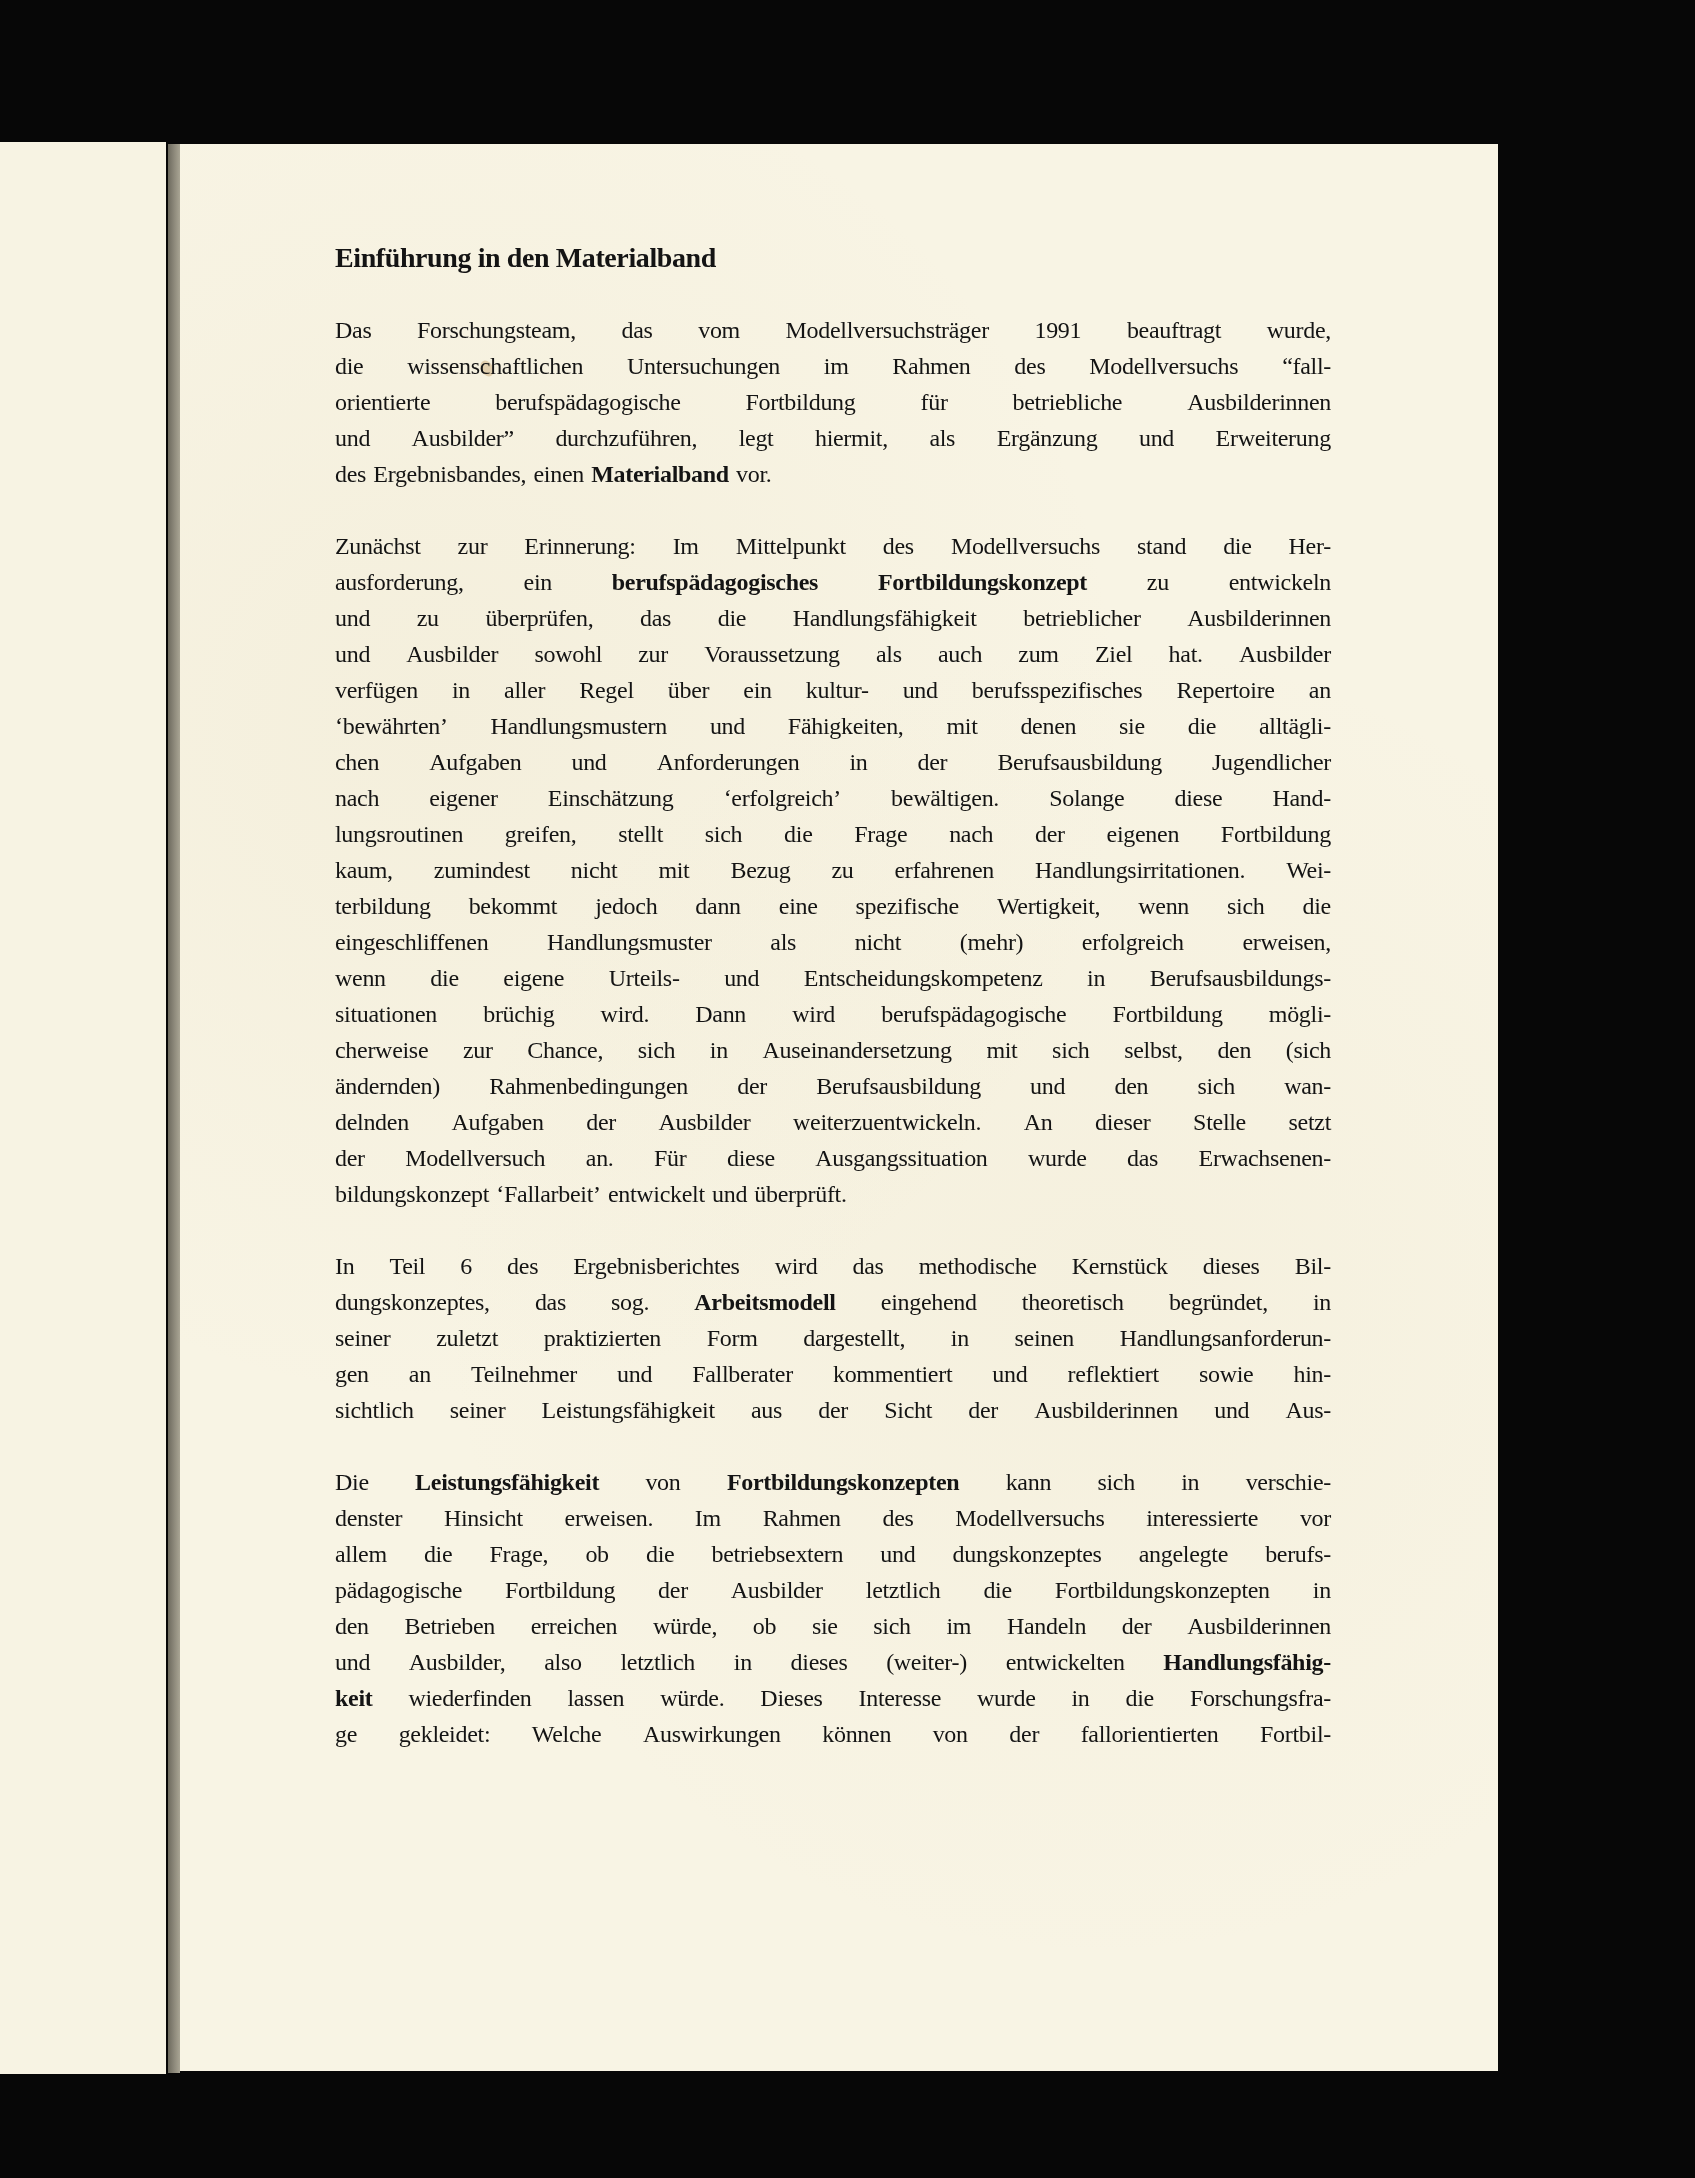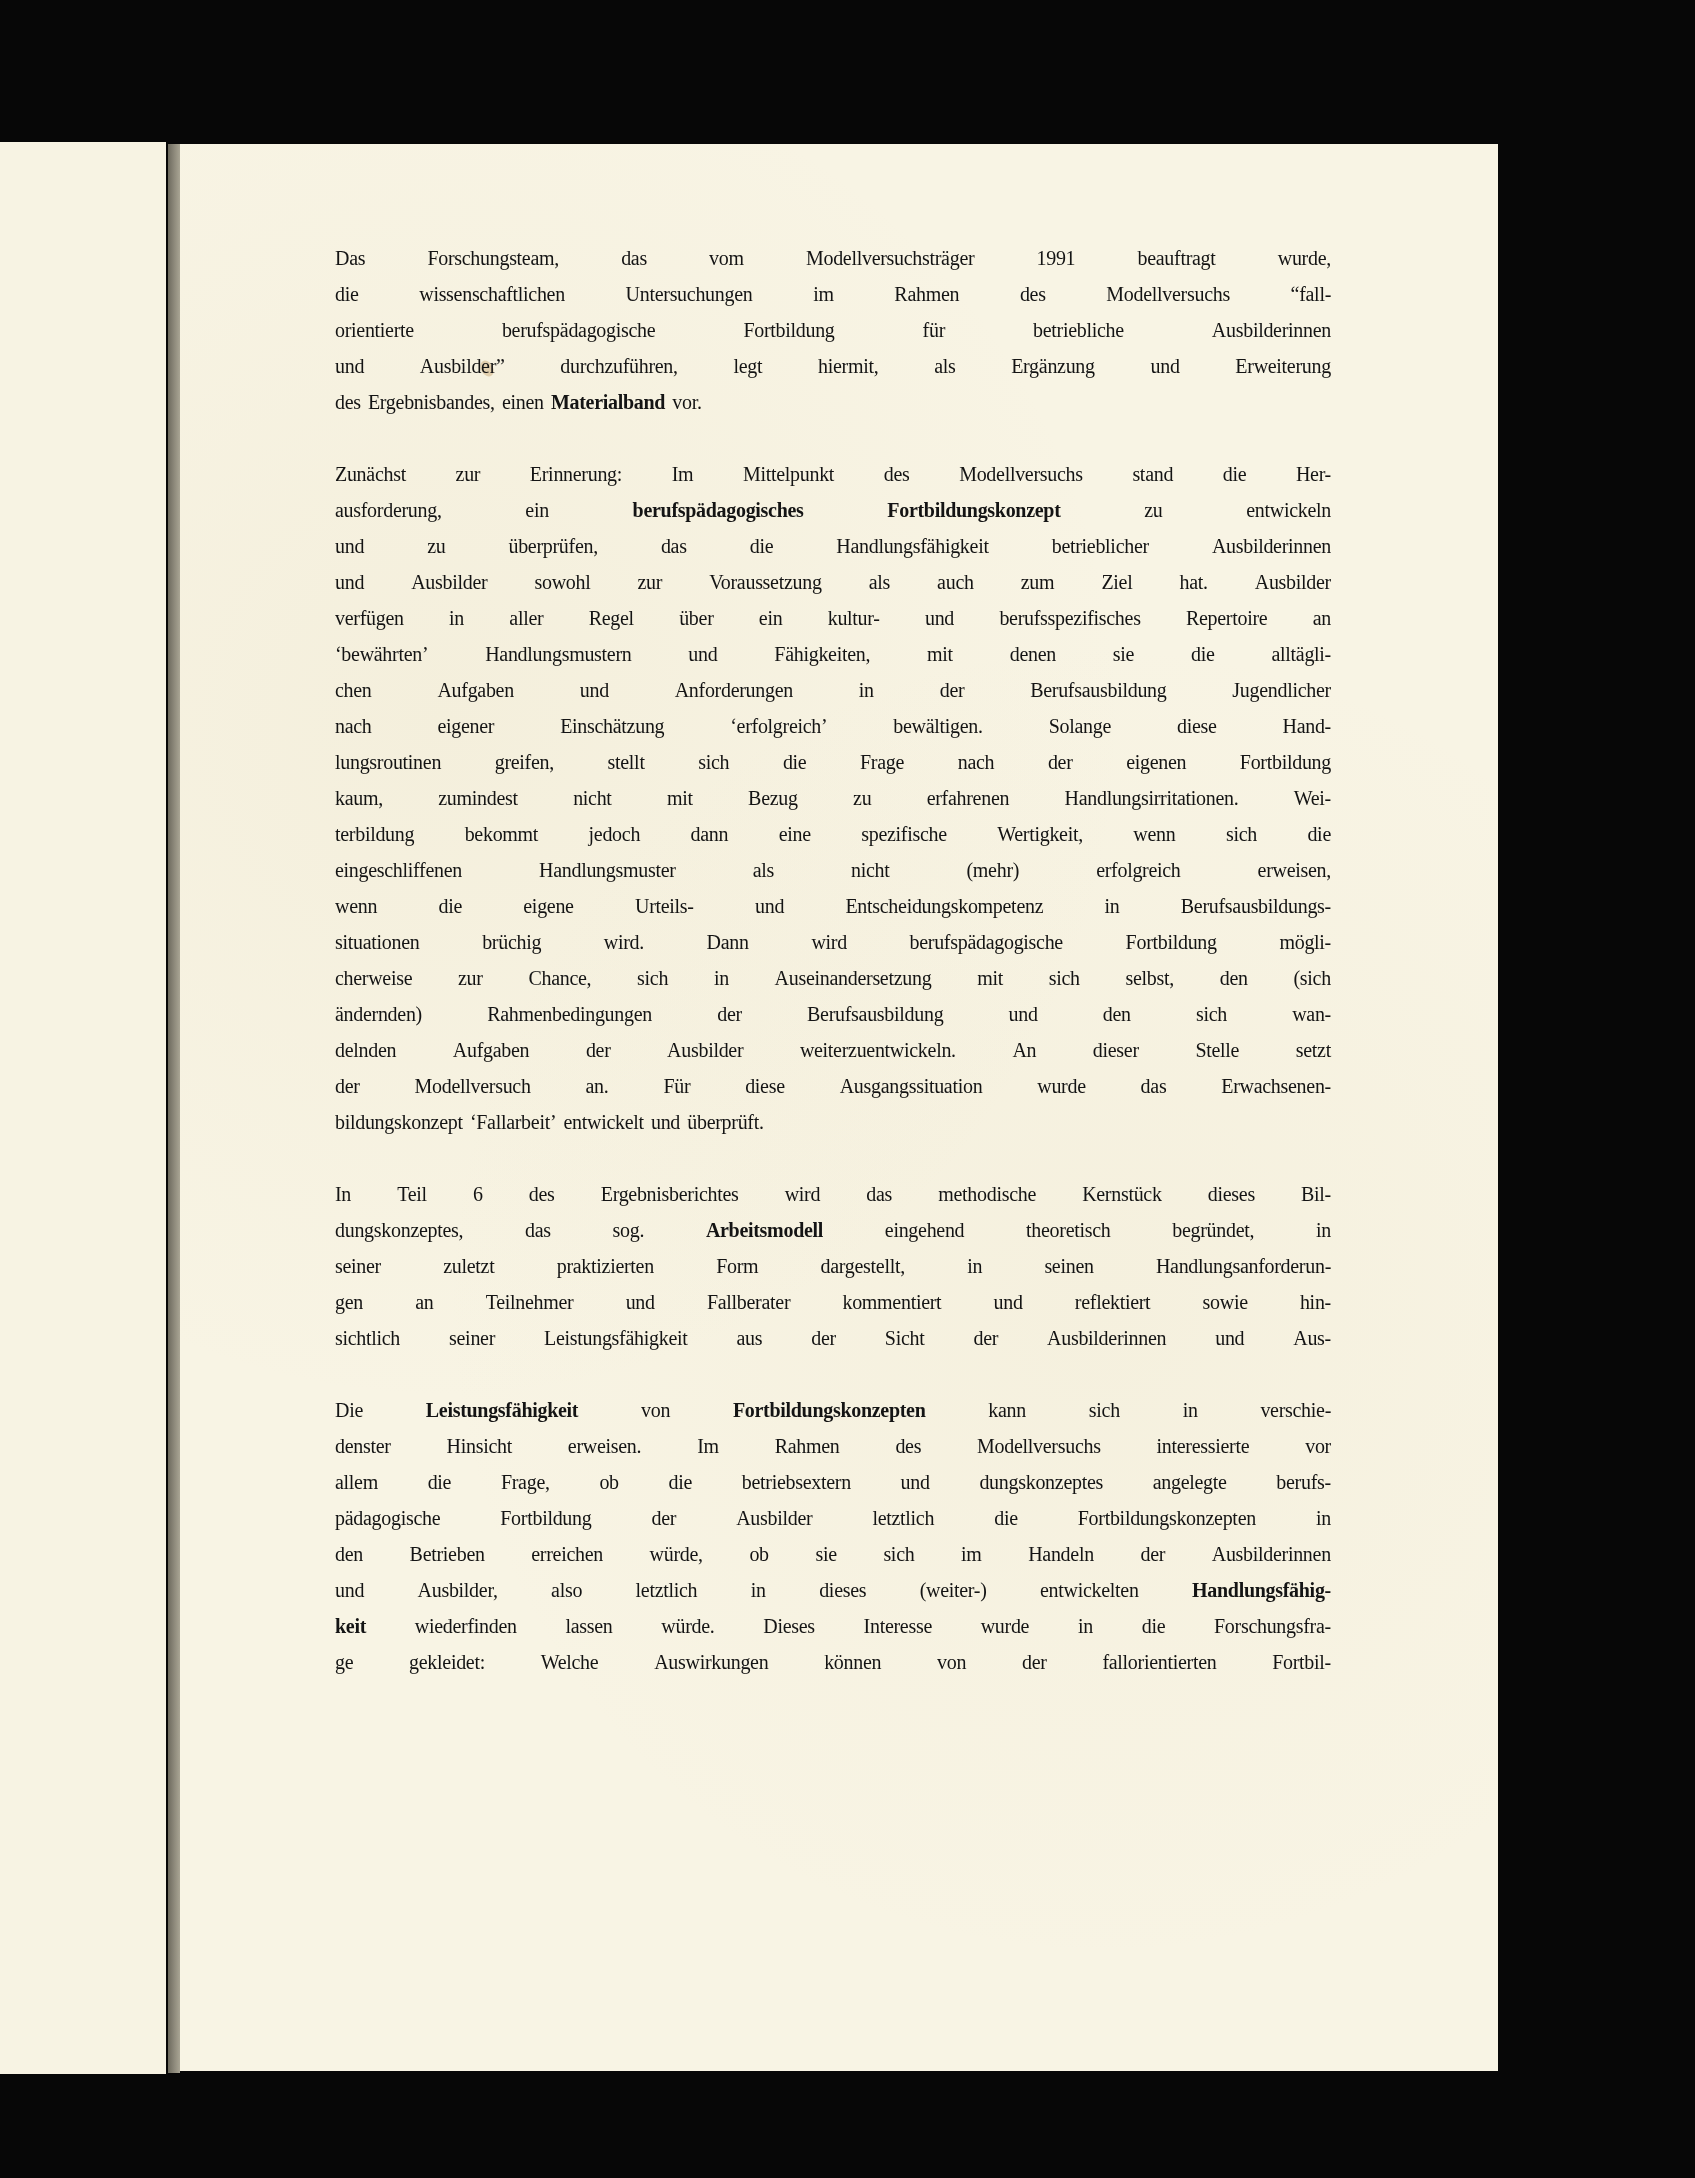--- a/index.html
+++ b/index.html
@@ -30,40 +30,41 @@
   .content {
     position: absolute; left: 335px; top: 240px; width: 996px;
     color: #141414;
   }
   .heading {
     font-weight: bold; font-size: 28px; line-height: 36px; margin: 0 0 36px 0;
     letter-spacing: -0.4px;
   }
   .para { margin: 0 0 36px 0; }
   .line {
-    font-size: 20px; line-height: 36px; height: 36px;
+    font-size: 24px; line-height: 36px; height: 36px;
     text-align: justify; text-align-last: justify; white-space: nowrap;
     display: flex; justify-content: space-between;
     letter-spacing: -0.3px;
   }
   .line.last { justify-content: flex-start; }
   .line.last .w { margin-right: 7.2px; }
   .w { display: inline-block; }
   .b { font-weight: bold; }
 </style>
 </head>
 <body>
 
 <div class="left-page"></div>
 <div class="spine"></div>
 <div class="page">
   <div class="stain"></div>
 </div>
 
 <div class="content">
+  <div class="heading">Einführung in den Materialband</div>
   <div id="paras">
       <div class="para">
         <div class="line">
           <span class="w"><span>Das</span></span>
           <span class="w"><span>Forschungsteam,</span></span>
           <span class="w"><span>das</span></span>
           <span class="w"><span>vom</span></span>
           <span class="w"><span>Modellversuchsträger</span></span>
           <span class="w"><span>1991</span></span>
           <span class="w"><span>beauftragt</span></span>

